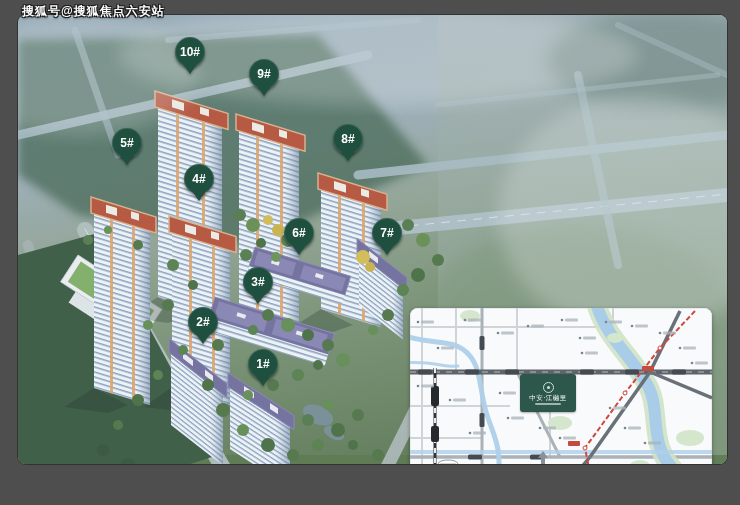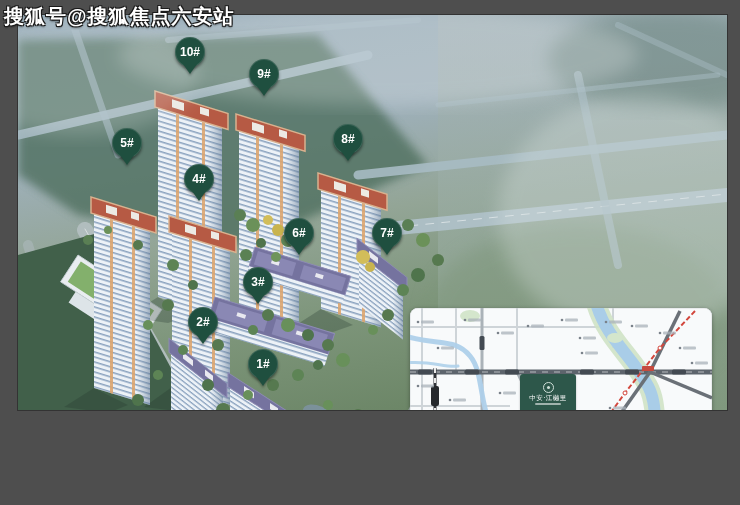--- a/index.html
+++ b/index.html
@@ -2,28 +2,28 @@
 <html><head>
 <meta charset="utf-8">
 <style>
   html,body{margin:0;padding:0;}
   body{
     width:740px;height:505px;overflow:hidden;position:relative;
     background:#4e4e4e;
     font-family:"Liberation Sans","DejaVu Sans",sans-serif;
   }
   .photo{
-    position:absolute;left:18px;top:15px;width:709px;height:395px;
+    position:absolute;left:18px;top:15px;width:709px;height:449px;
     box-shadow:0 0 0 1px rgba(20,20,20,.45);
-    overflow:hidden;background:#93a7a0;
+    overflow:hidden;background:#93a7a0;border-radius:8px;
   }
   .scene{position:absolute;left:0;top:0;}
   .watermark{
-    position:absolute;left:4px;top:3px;
-    font-size:20px;font-weight:bold;color:#ffffff;letter-spacing:1px;
+    position:absolute;left:22px;top:3px;
+    font-size:12px;font-weight:bold;color:#ffffff;letter-spacing:1px;
     text-shadow:-1px -1px 0 #1a1a1a,1px -1px 0 #1a1a1a,-1px 1px 0 #1a1a1a,1px 1px 0 #1a1a1a,0 2px 2px rgba(0,0,0,.45);
     white-space:nowrap;z-index:30;
   }
   .pin{
     --pin:#1f4f3f;
     position:absolute;width:30px;height:30px;border-radius:50%;
     background:var(--pin);color:#fff;
     display:flex;align-items:center;justify-content:center;
     font-size:12px;font-weight:bold;z-index:20;
     box-shadow:0 2px 3px rgba(0,0,0,.45), inset 0 0 0 1px rgba(255,255,255,.12);

